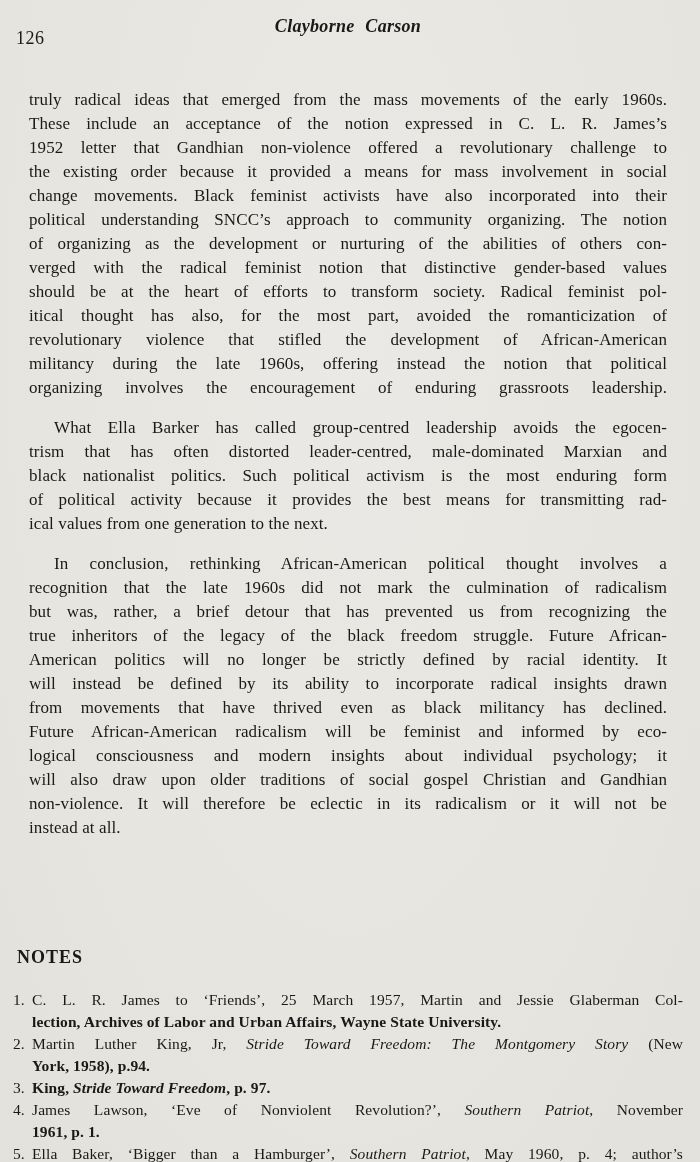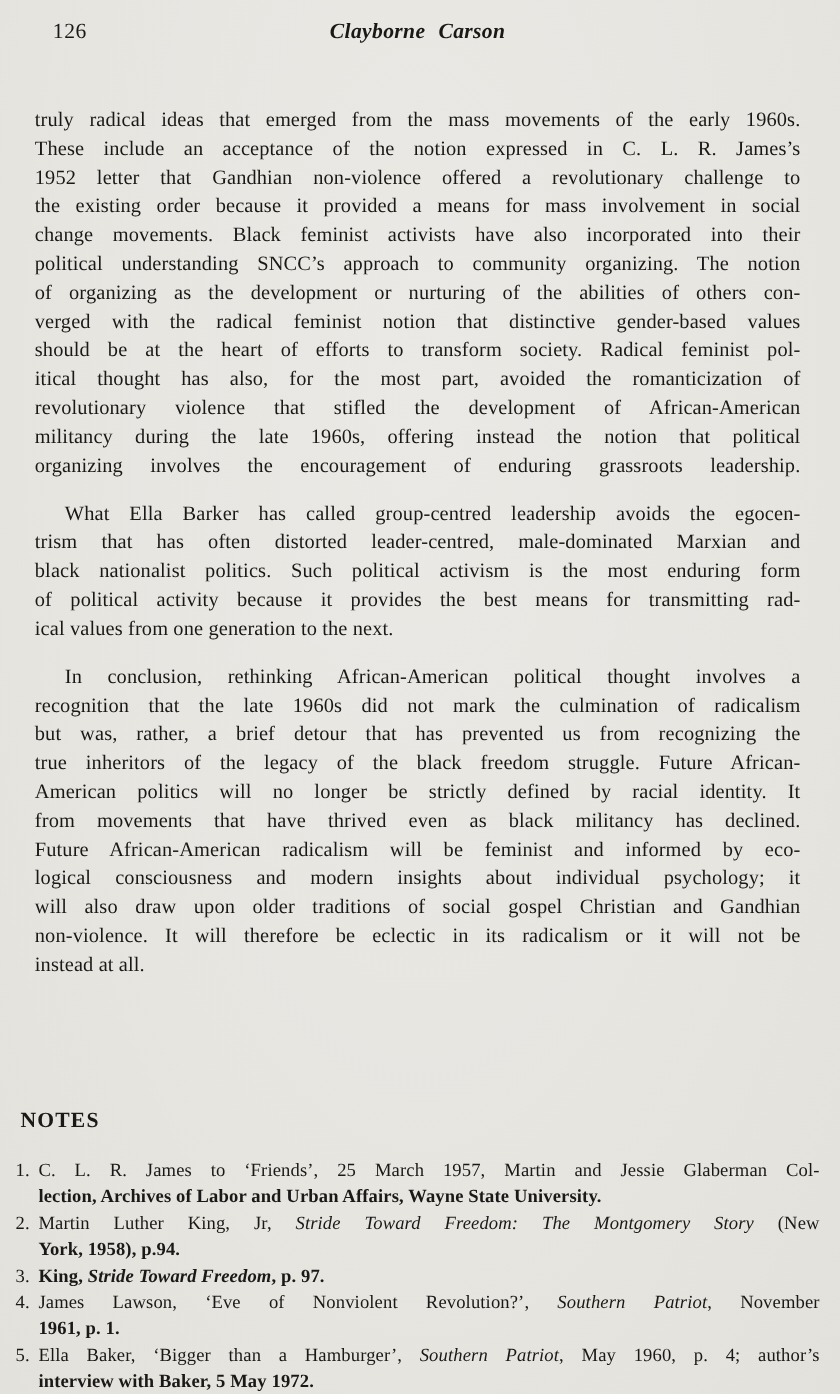--- a/index.html
+++ b/index.html
@@ -12,21 +12,21 @@
   .page {
     position: relative; box-sizing: border-box;
     width: 700px; height: 1162px;
     padding: 14px 17px 0 13px;
     background: radial-gradient(ellipse at 50% 28%, #ebe9e5 0%, #e7e5e0 60%, #e3e1db 100%);
   }
   .pagehead {
     position: relative; height: 24px; line-height: 24px;
     font-size: 18px;
   }
-  .pagenum { position: absolute; left: 3px; top: 0; letter-spacing: 0.5px; margin-left: 28px; }
+  .pagenum { position: absolute; left: 3px; top: 12px; letter-spacing: 0.5px; }
   .runhead {
     position: absolute; left: 50%; transform: translateX(-50%); top: 0;
     font-style: italic; font-weight: bold; word-spacing: 6px; letter-spacing: 0.3px;
     white-space: nowrap;
   }
   .bodytext { margin-top: 50px; }
   .para { margin: 16px; }
   .line {
     font-size: 17px; line-height: 24px; letter-spacing: 0.1px;
     text-align: justify; text-align-last: justify;
@@ -79,20 +79,21 @@
         <div class="line">black nationalist politics. Such political activism is the most enduring form</div>
         <div class="line">of political activity because it provides the best means for transmitting rad-</div>
         <div class="line last">ical values from one generation to the next.</div>
       </div>
       <div class="para indent">
         <div class="line">In conclusion, rethinking African-American political thought involves a</div>
         <div class="line">recognition that the late 1960s did not mark the culmination of radicalism</div>
         <div class="line">but was, rather, a brief detour that has prevented us from recognizing the</div>
         <div class="line">true inheritors of the legacy of the black freedom struggle. Future African-</div>
         <div class="line">American politics will no longer be strictly defined by racial identity. It</div>
+        <div class="line">will instead be defined by its ability to incorporate radical insights drawn</div>
         <div class="line">from movements that have thrived even as black militancy has declined.</div>
         <div class="line">Future African-American radicalism will be feminist and informed by eco-</div>
         <div class="line">logical consciousness and modern insights about individual psychology; it</div>
         <div class="line">will also draw upon older traditions of social gospel Christian and Gandhian</div>
         <div class="line">non-violence. It will therefore be eclectic in its radicalism or it will not be</div>
         <div class="line last">instead at all.</div>
       </div>
     </div>
 
   <div class="notes-section">

